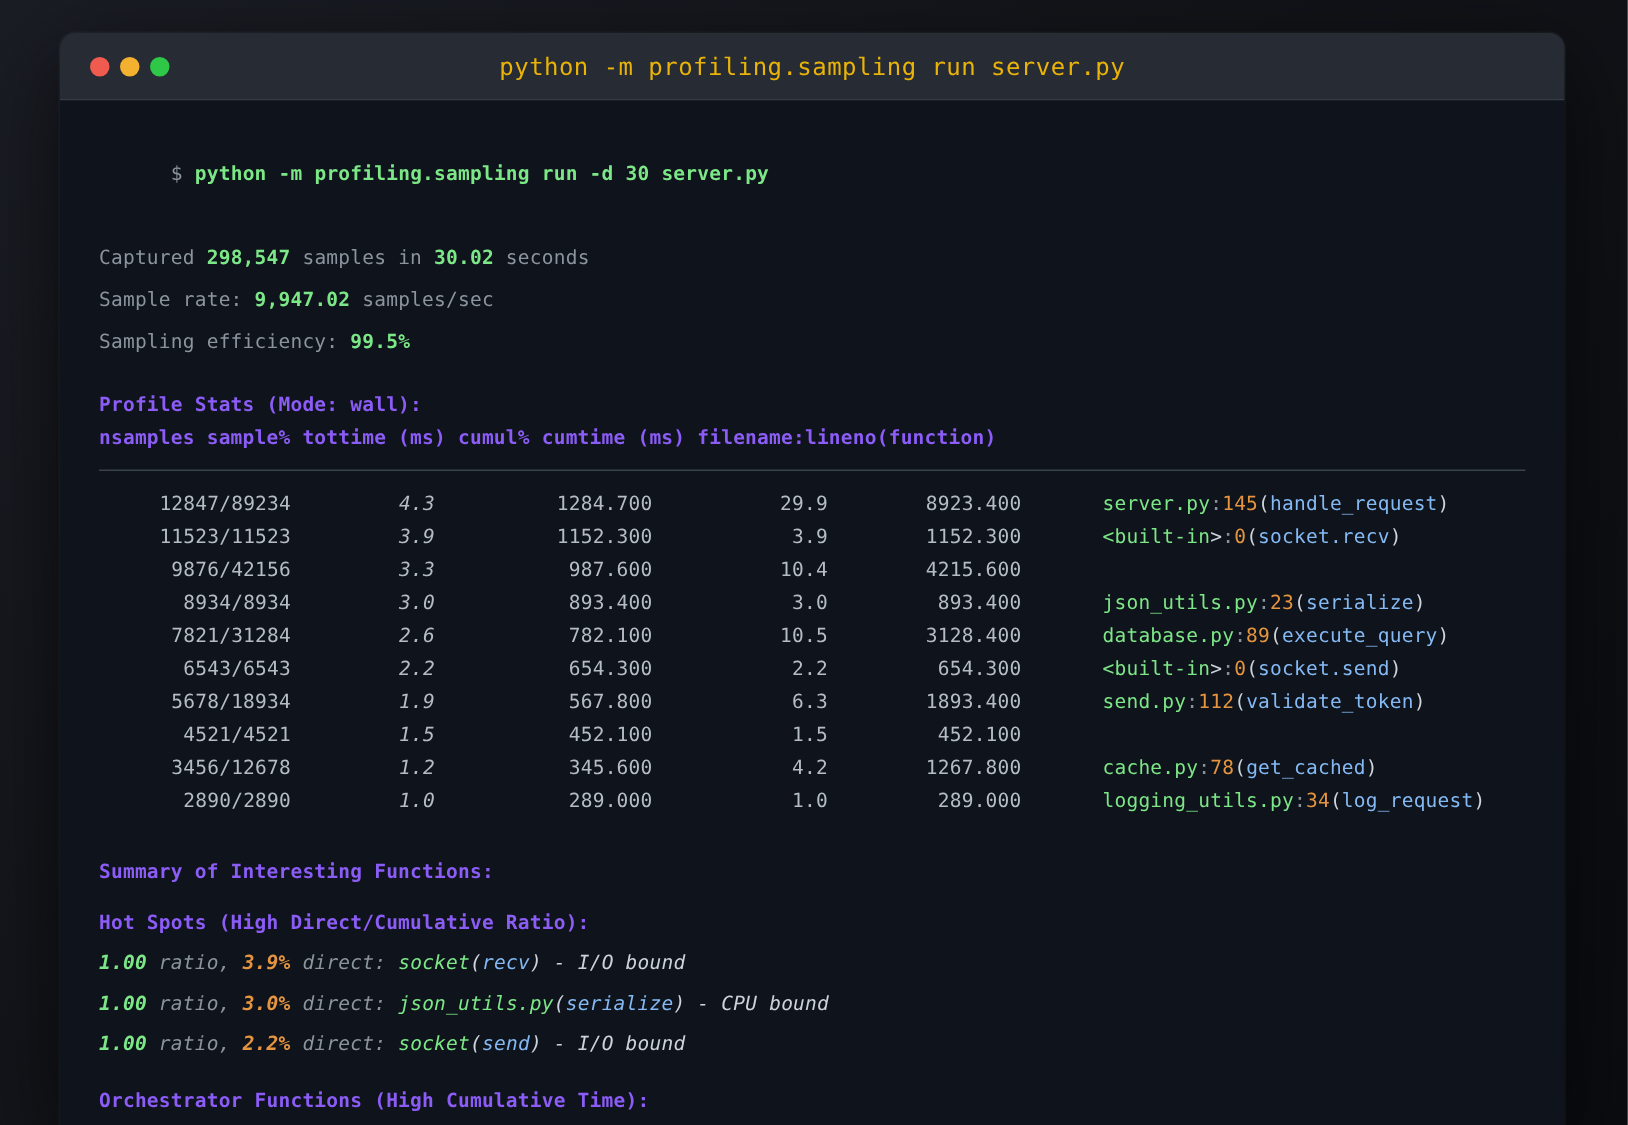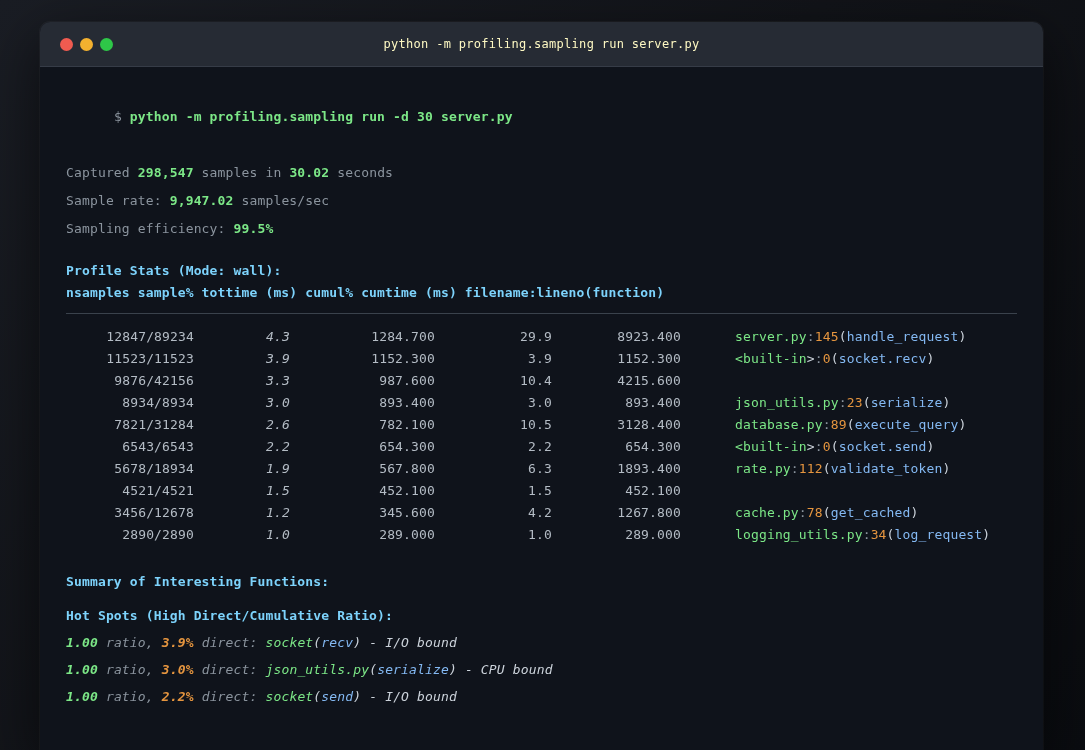--- a/index.html
+++ b/index.html
@@ -11,30 +11,30 @@
   .window {
     position:absolute; left:40px; top:22px; width:1003px; height:728px;
     background:#0f131b; border-radius:10px 10px 0 0;
     box-shadow:0 18px 60px rgba(0,0,0,.6), 0 0 0 1px rgba(255,255,255,.045);
   }
   .titlebar {
     height:45px; background:#262b34; border-bottom:1px solid #363c47;
     border-radius:10px 10px 0 0; position:relative;
     display:flex; align-items:center; justify-content:center;
   }
-  .title { font-size:12px; color:#fef9c3; letter-spacing:.3px; }
+  .title { font-size:16px; color:#eab308; letter-spacing:.3px; }
   .lights { position:absolute; left:20px; top:0; height:100%; display:flex; align-items:center; gap:7px; }
   .light { width:13px; height:13px; border-radius:50%; display:inline-block; cursor:default; }
   .light.red    { background:#f05b50; }
   .light.yellow { background:#f3b12f; }
   .light.grn    { background:#2ec748; }
 
   .term { padding:23px 26px; font-size:13px; letter-spacing:.15px; color:#ccd3db; }
   .line { line-height:18px; white-space:pre; }
-  .hdr  { color:#7dd3fc; font-weight:700; }
+  .hdr  { color:#8b5cf6; font-weight:700; }
   .b    { font-weight:700; }
 
   .c-gray   { color:#8b949e; }
   .c-green  { color:#7ce787; }
   .c-blue   { color:#84b9f3; }
   .c-orange { color:#e5953f; }
   .c-light  { color:#ccd3db; }
   .c-num    { color:#b4bcc5; }
 
   #capture-stats { margin-top:20px; }
@@ -127,21 +127,21 @@
     <span class="col c4 c-num">2.2</span>
     <span class="col c5 c-num">654.300</span>
     <span class="fname"><span class="c-green">&lt;built-in</span><span class="c-light">&gt;</span><span class="c-gray">:</span><span class="c-orange">0</span><span class="c-light">(</span><span class="c-blue">socket.send</span><span class="c-light">)</span></span>
   </div>
         <div class="trow">
     <span class="col c1 c-num">5678/18934</span>
     <span class="col c2 c-num">1.9</span>
     <span class="col c3 c-num">567.800</span>
     <span class="col c4 c-num">6.3</span>
     <span class="col c5 c-num">1893.400</span>
-    <span class="fname"><span class="c-green">rate.py</span><span class="c-gray">:</span><span class="c-orange">112</span><span class="c-light">(</span><span class="c-blue">validate_token</span><span class="c-light">)</span></span>
+    <span class="fname"><span class="c-green">send.py</span><span class="c-gray">:</span><span class="c-orange">112</span><span class="c-light">(</span><span class="c-blue">validate_token</span><span class="c-light">)</span></span>
   </div>
         <div class="trow">
     <span class="col c1 c-num">4521/4521</span>
     <span class="col c2 c-num">1.5</span>
     <span class="col c3 c-num">452.100</span>
     <span class="col c4 c-num">1.5</span>
     <span class="col c5 c-num">452.100</span>
   </div>
         <div class="trow">
     <span class="col c1 c-num">3456/12678</span>
@@ -162,15 +162,16 @@
       </div>
 
     <div class="line hdr" id="summary-heading">Summary of Interesting Functions:</div>
     <div class="line hdr" id="hotspots-heading">Hot Spots (High Direct/Cumulative Ratio):</div>
     <div id="hotspot-lines">
         <div class="line"><span class="c-green b">1.00</span><span class="c-gray"> ratio, </span><span class="c-orange b">3.9%</span><span class="c-gray"> direct: </span><span class="c-green">socket</span><span class="c-light">(</span><span class="c-blue">recv</span><span class="c-light">)</span><span class="c-light"> - I/O bound</span></div>
         <div class="line"><span class="c-green b">1.00</span><span class="c-gray"> ratio, </span><span class="c-orange b">3.0%</span><span class="c-gray"> direct: </span><span class="c-green">json_utils.py</span><span class="c-light">(</span><span class="c-blue">serialize</span><span class="c-light">)</span><span class="c-light"> - CPU bound</span></div>
         <div class="line"><span class="c-green b">1.00</span><span class="c-gray"> ratio, </span><span class="c-orange b">2.2%</span><span class="c-gray"> direct: </span><span class="c-green">socket</span><span class="c-light">(</span><span class="c-blue">send</span><span class="c-light">)</span><span class="c-light"> - I/O bound</span></div>
       </div>
 
+    <div class="line hdr" id="orch-heading">Orchestrator Functions (High Cumulative Time):</div>
 
   </div>
 </div>
 
 </body></html>

